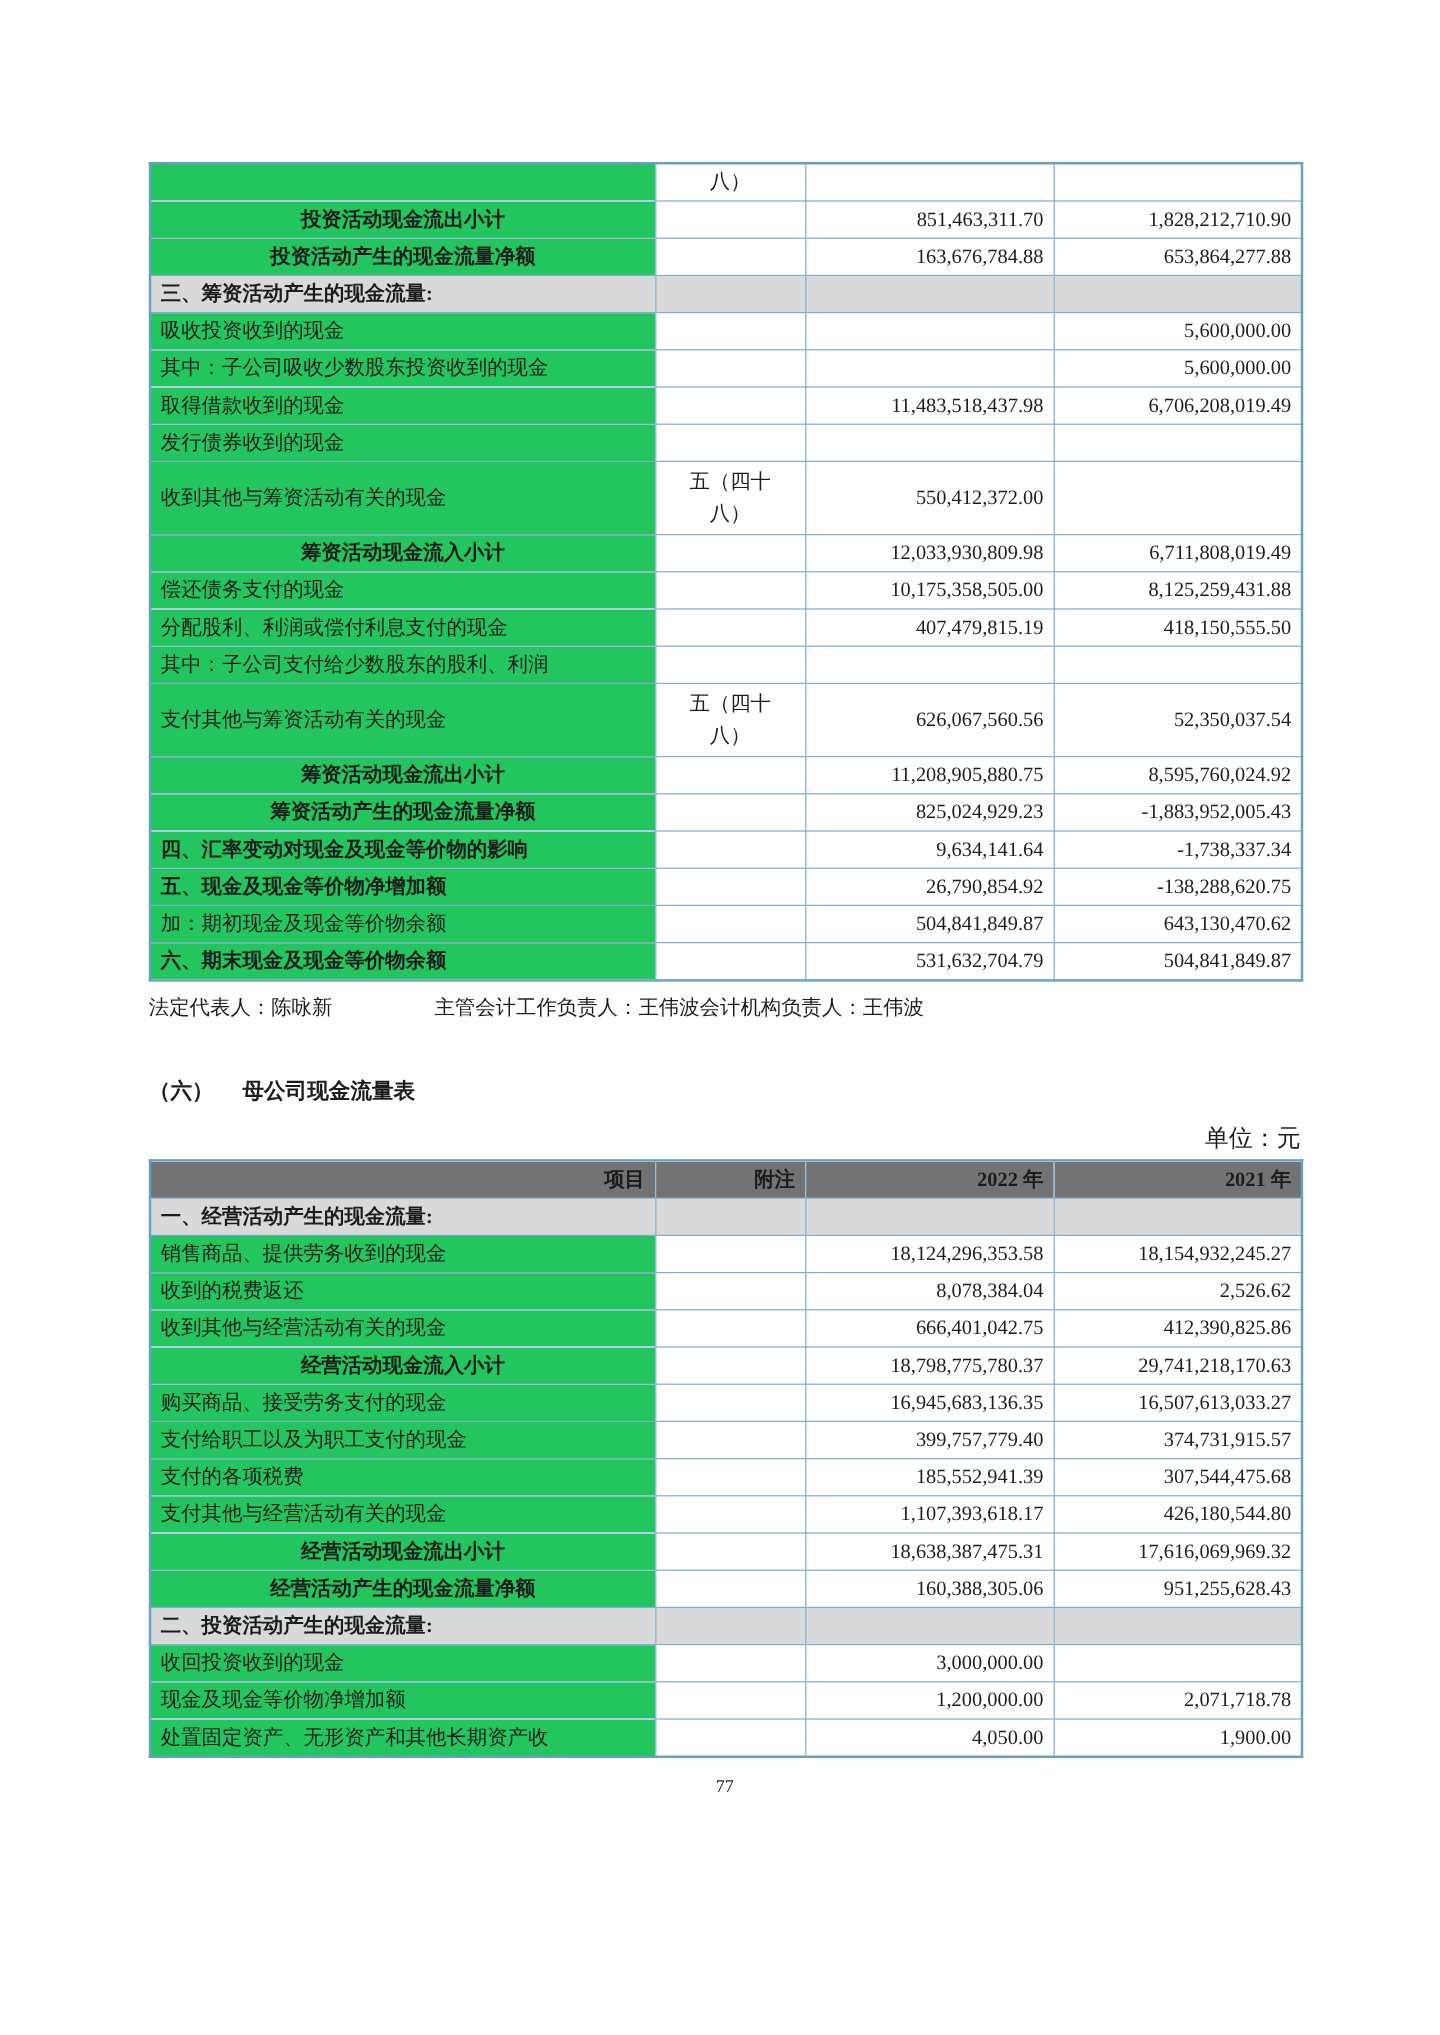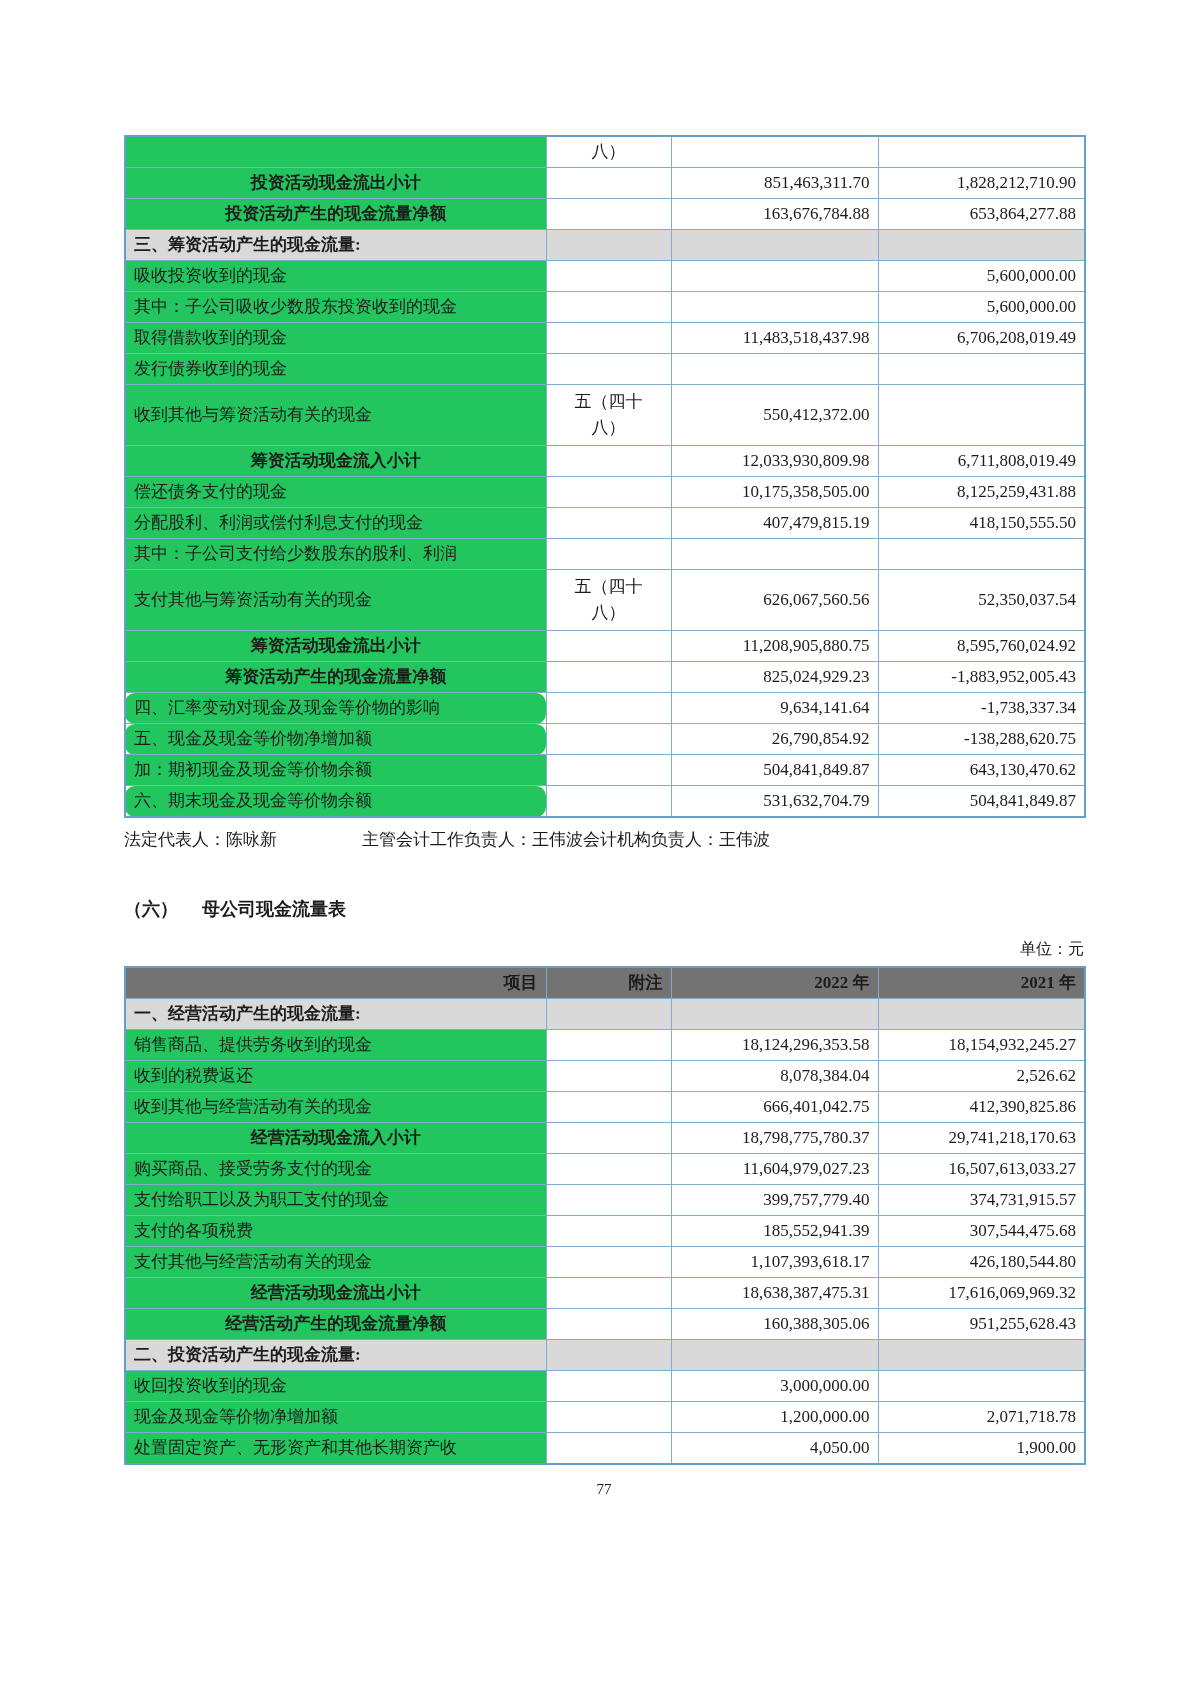--- a/index.html
+++ b/index.html
@@ -16,28 +16,28 @@
     border:1px solid #7fadce;height:30px;font-size:17px;
     padding:0 8px;overflow:hidden;vertical-align:middle;line-height:1.35;
   }
   tr.tall td{height:60px;}
   td.c-item{background:#22c55e;text-align:left;}
   td.c-note{text-align:center;}
   td.c-num{text-align:right;}
   tr.section td{background:#d9d9d9;}
   tr.section td.c-item{font-weight:bold;}
   tr.subtotal td.c-item{font-weight:bold;text-align:center;}
-  tr.bold-item td.c-item{font-weight:normal;border-radius:10px;}
+  tr.bold-item td.c-item{font-weight:bold;}
   tr.thead td{background:#737373;font-weight:bold;text-align:right;}
   .note-wrap{display:inline-block;width:78px;line-height:26px;text-align:center;}
   .signature{margin-top:10px;font-size:17px;line-height:24px;}
   .sig-gap{margin-left:85px;}
   .heading{margin-top:44px;font-size:18px;font-weight:bold;line-height:26px;}
   .h-index{margin-right:24px;}
-  .unit{margin-top:16px;font-size:16px;line-height:22px;text-align:right;}
+  .unit{margin-top:16px;font-size:20px;line-height:22px;text-align:right;}
   .t2{margin-top:6px;}
   .pagenum{margin-top:14px;text-align:center;font-size:15px;line-height:20px;}
 </style>
 </head>
 <body>
 
 <div class="doc">
 
   <table class="fin-table">
     <colgroup>
@@ -222,21 +222,21 @@
         </tr>
         <tr class="subtotal">
           <td class="c-item">经营活动现金流入小计</td>
           <td class="c-note"></td>
           <td class="c-num">18,798,775,780.37</td>
           <td class="c-num">29,741,218,170.63</td>
         </tr>
         <tr class="item">
           <td class="c-item">购买商品、接受劳务支付的现金</td>
           <td class="c-note"></td>
-          <td class="c-num">11,604,979,027.23</td>
+          <td class="c-num">16,945,683,136.35</td>
           <td class="c-num">16,507,613,033.27</td>
         </tr>
         <tr class="item">
           <td class="c-item">支付给职工以及为职工支付的现金</td>
           <td class="c-note"></td>
           <td class="c-num">399,757,779.40</td>
           <td class="c-num">374,731,915.57</td>
         </tr>
         <tr class="item">
           <td class="c-item">支付的各项税费</td>

